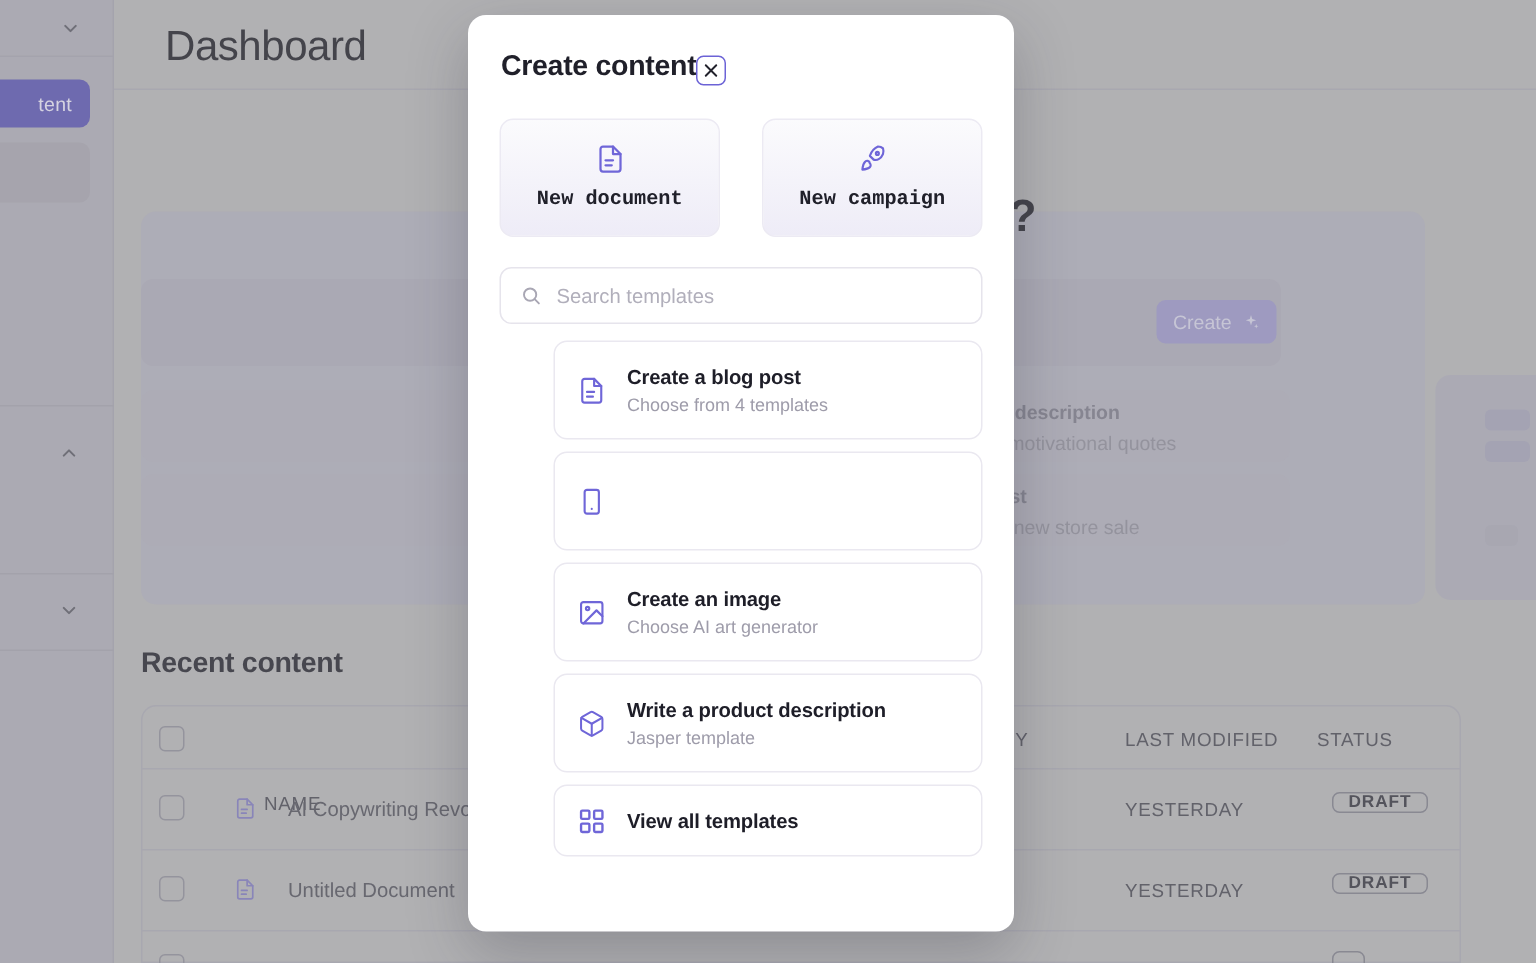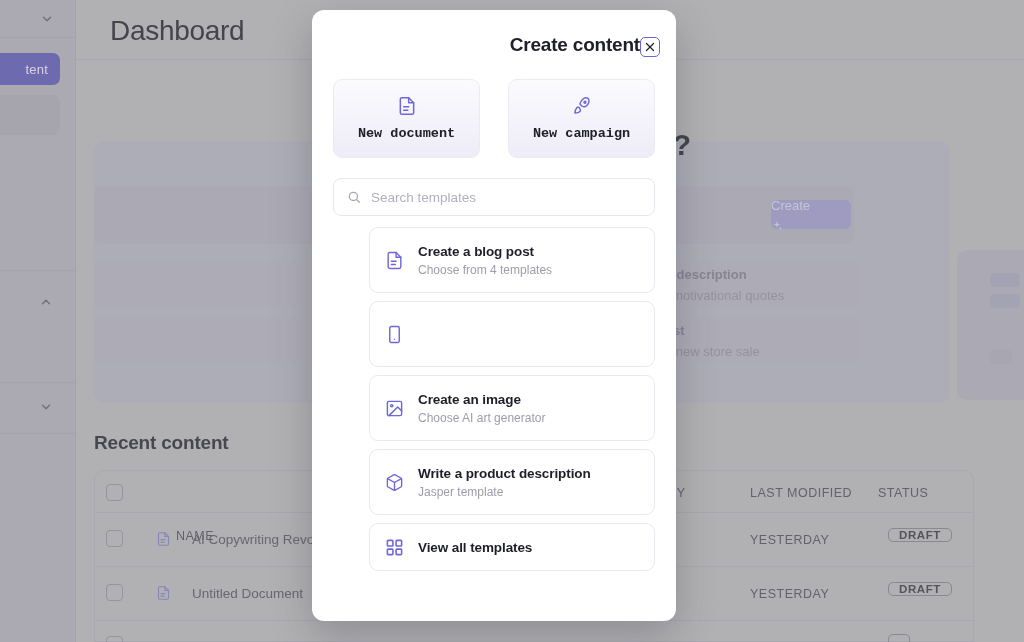--- a/index.html
+++ b/index.html
@@ -71,22 +71,22 @@
     font-size: 30px; font-weight: 600; color: #3a3a40; letter-spacing: -.3px;
     white-space: nowrap;
   }
   .bg-create-strip {
     position: absolute; left: 94px; top: 186px; width: 760px; height: 58px;
     background: #b5b4be; border-radius: 8px;
   }
   .bg-create-btn {
     position: absolute; left: 771px; top: 200px; width: 80px; height: 29px;
     background: #a6a2cd; border-radius: 6px;
-    display: flex; align-items: flex-start; justify-content: center; gap: 7px;
-    color: #d7d5e6; font-size: 13px; flex-direction: column;
+    display: flex; align-items: center; justify-content: center; gap: 7px;
+    color: #d7d5e6; font-size: 13px;
   }
   .spark { width: 12px; height: 12px; color: #d7d5e6; }
   .spark svg { width: 100%; height: 100%; display: block; }
 
   .bg-sugg {
     position: absolute; left: 94px; width: 766px; height: 48px;
     background: #b8b7c1; border-radius: 8px;
   }
   .bg-sugg-1 { top: 260px; }
   .bg-sugg-2 { top: 316px; }
@@ -143,22 +143,22 @@
 
   
   .modal {
     position: absolute; left: 312px; top: 10px;
     width: 364px; height: 611px;
     background: #ffffff; border-radius: 12px;
     box-shadow: 0 14px 40px rgba(40,40,55,0.26);
     overflow: hidden;
   }
   .modal-head {
-    position: relative; padding: 24px 16px 0 22px;
-    display: flex; align-items: flex-start; justify-content: flex-end;
+    position: relative; padding: 24px 32px 0 22px;
+    display: flex; align-items: flex-start; justify-content: flex-start;
   }
   .modal-title {
     font-size: 19px; font-weight: 700; color: #20202a; letter-spacing: -.2px;
   }
   .close-btn {
     width: 20px; height: 20px; margin-top: 3px;
     border: 1.6px solid #6c63d6; border-radius: 5px;
     display: flex; align-items: center; justify-content: center;
     background: #fff; cursor: pointer;
   }

